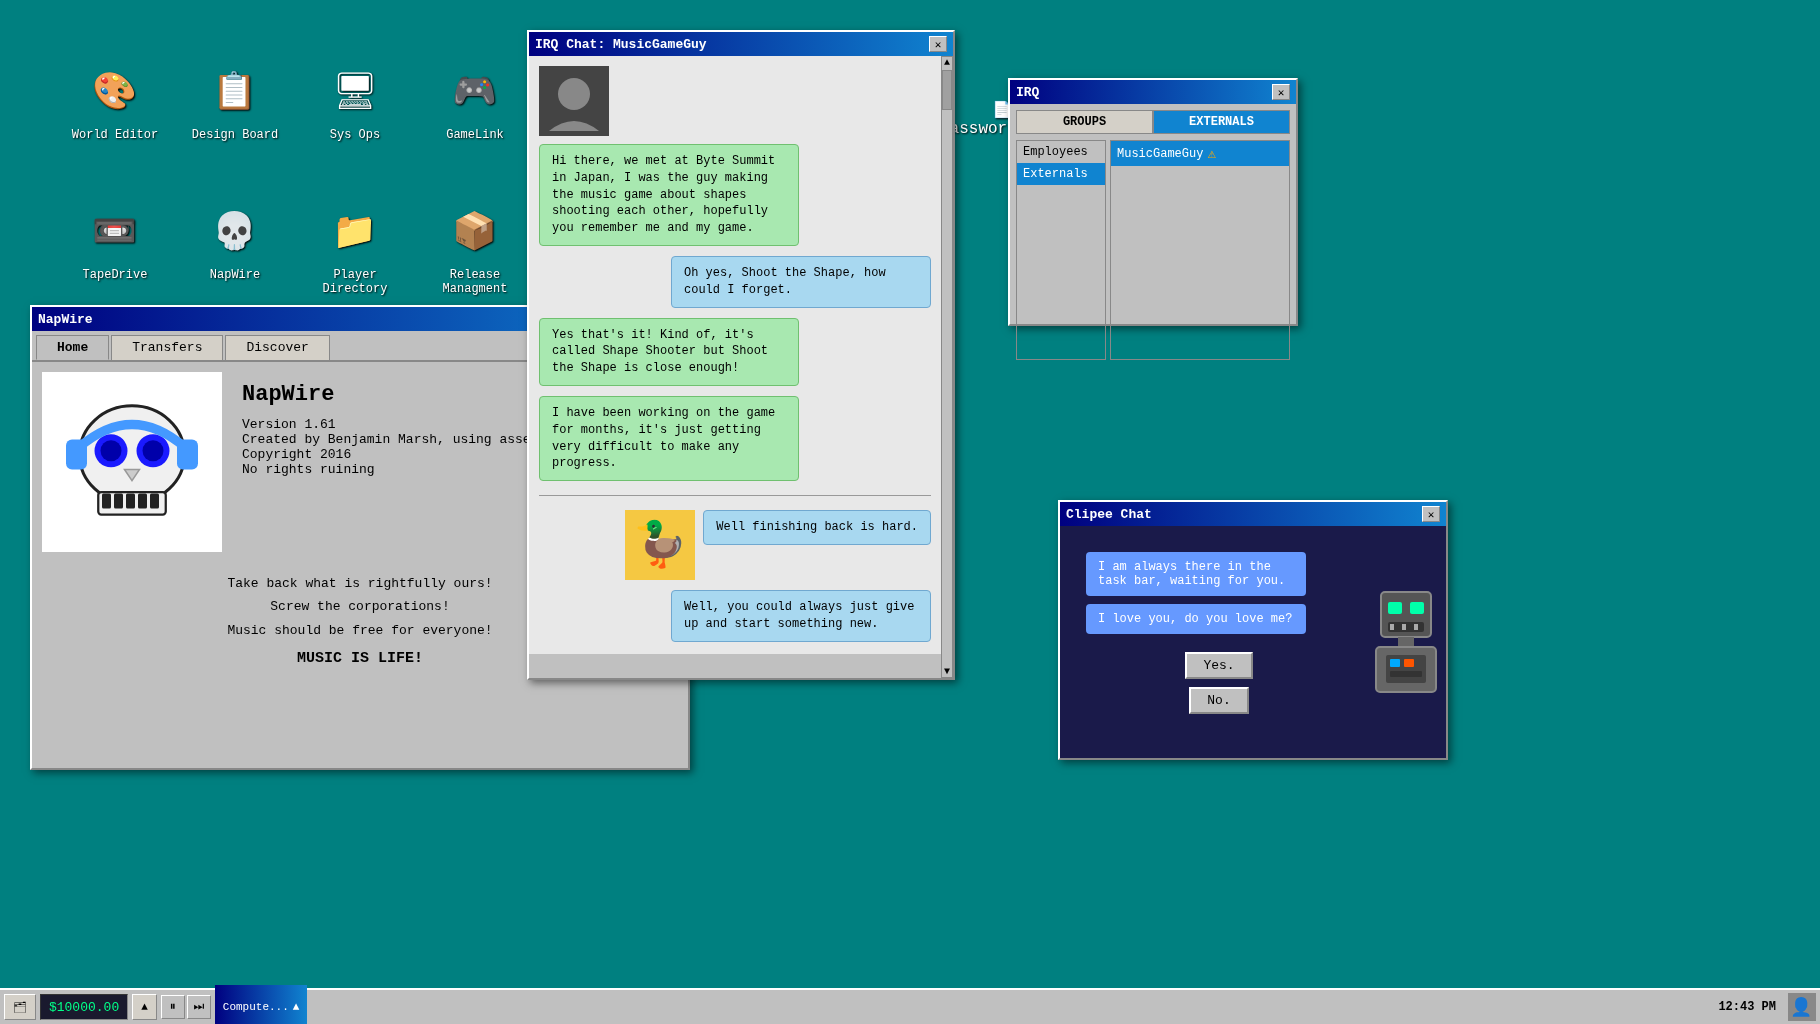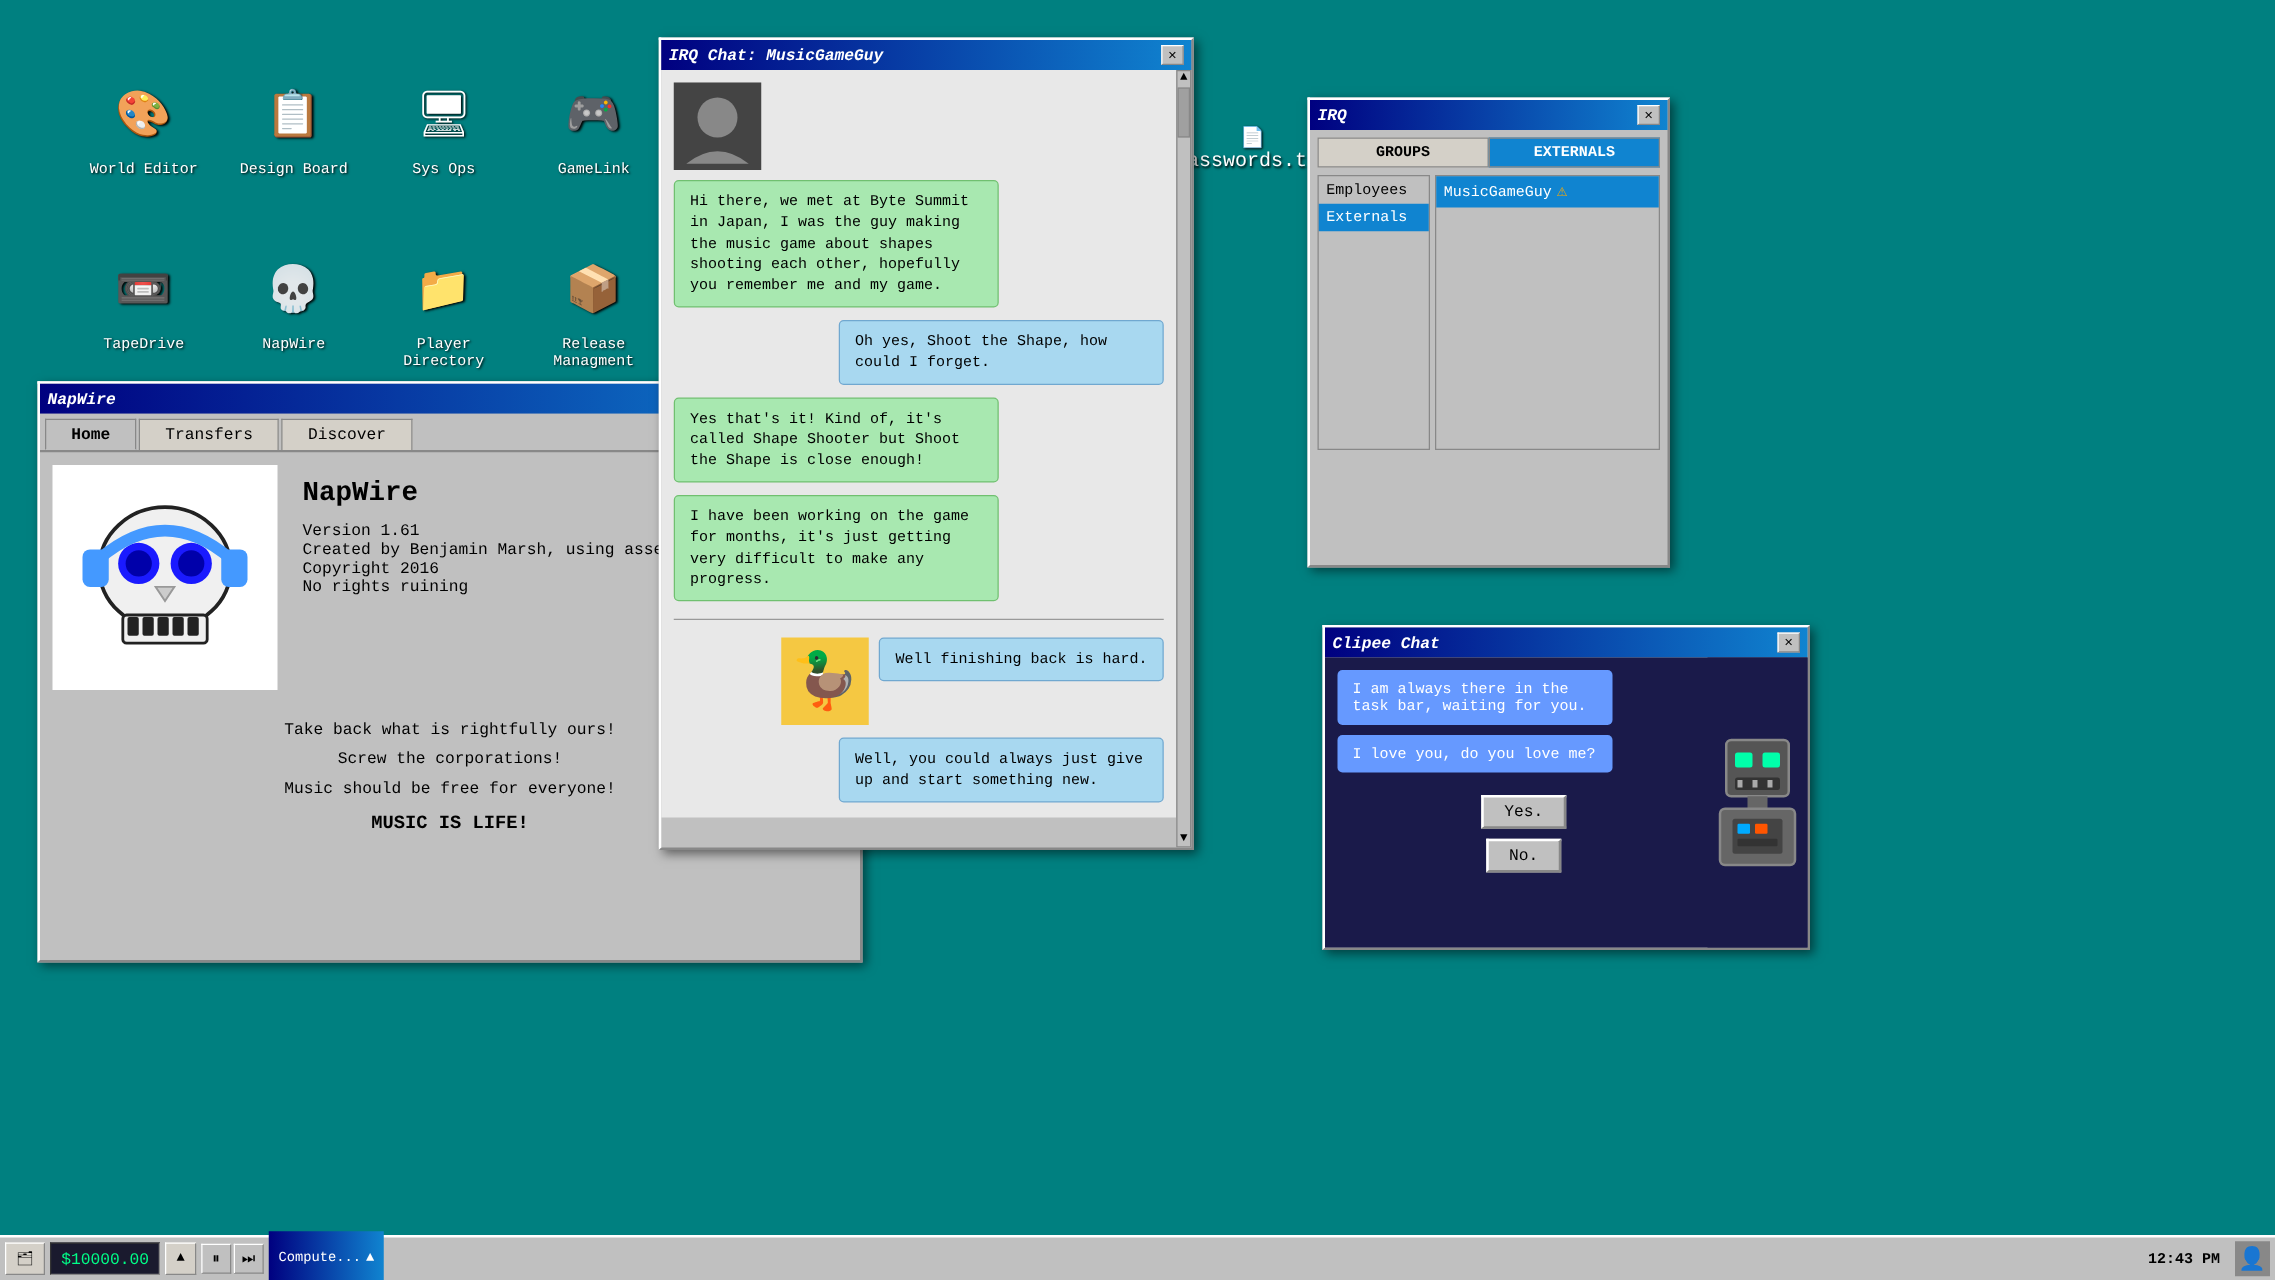--- a/index.html
+++ b/index.html
@@ -61,21 +61,20 @@
       font-size: 13px;
       font-weight: bold;
       padding: 3px 6px;
       display: flex;
       align-items: center;
       justify-content: space-between;
       height: 24px;
     }
     .window-titlebar .title-text {
       flex: 1;
-      font-style: italic;
     }
     .window-close-btn {
       background: #c0c0c0;
       border: 1px solid #888;
       border-top: 1px solid #fff;
       border-left: 1px solid #fff;
       color: black;
       font-weight: bold;
       font-size: 11px;
       width: 18px;
@@ -210,24 +209,24 @@
       overflow: hidden;
     }
     .chat-divider {
       height: 1px;
       background: #999;
       margin: 4px 0;
     }
 
     
     #irq-window {
-      left: 1046px;
+      left: 1008px;
       top: 78px;
       width: 290px;
-      height: 376px;
+      height: 248px;
     }
     .irq-content {
       padding: 6px;
     }
     .irq-tab-bar {
       display: flex;
       margin-bottom: 6px;
     }
     .irq-tab {
       flex: 1;
@@ -291,21 +290,21 @@
       width: 390px;
       height: 260px;
     }
     .clipee-content {
       display: flex;
       height: calc(100% - 24px);
       background: #1a1a4a;
     }
     .clipee-messages {
       flex: 1;
-      padding: 10px;
+      padding: 26px;
       display: flex;
       flex-direction: column;
       gap: 8px;
     }
     .clipee-bubble {
       background: #6699ff;
       color: white;
       padding: 8px 12px;
       border-radius: 4px;
       font-size: 12px;

